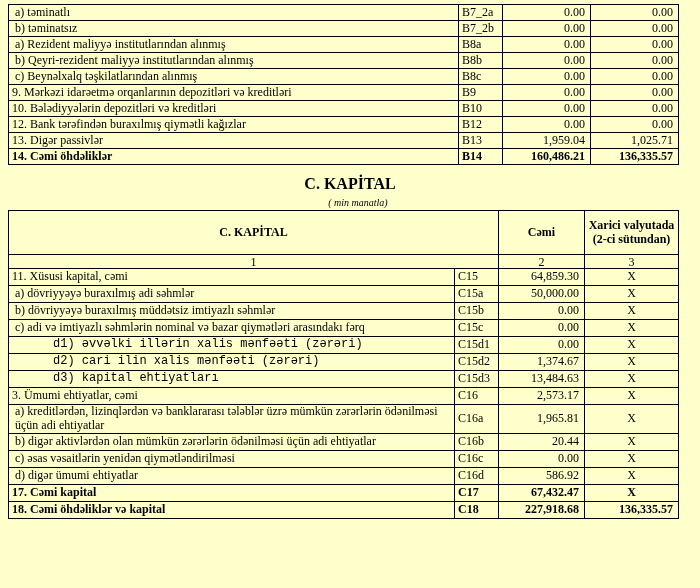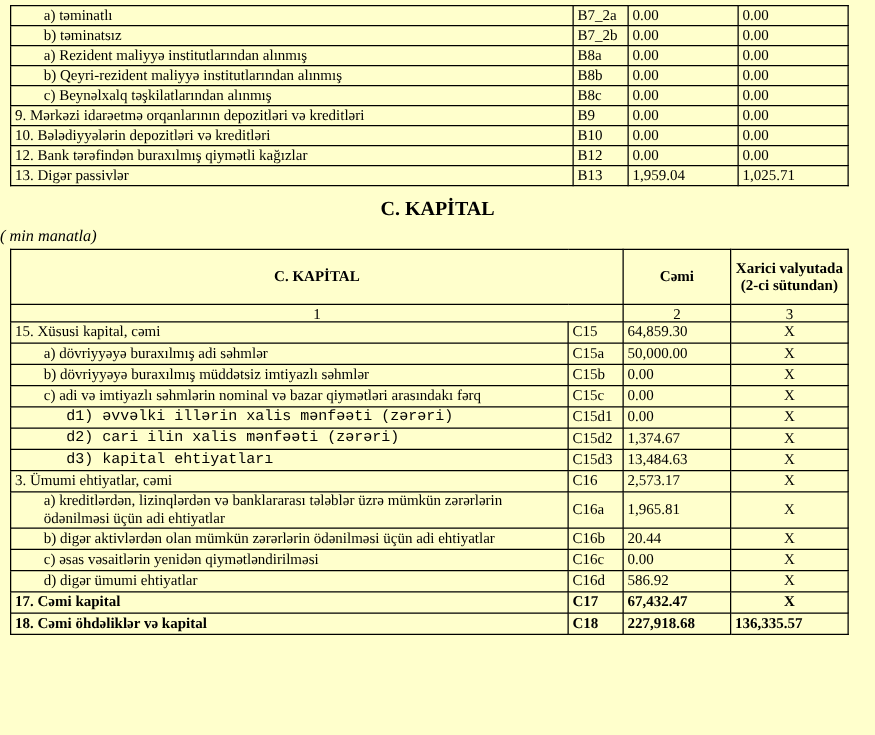--- a/index.html
+++ b/index.html
@@ -35,37 +35,38 @@
   #capital-table td { height: 17px; }
   .col-label  { width: 450px; }
   .col-code   { width: 44px; }
   .col-val    { width: 88px; }
   .c2-label   { width: 446px; }
   .c2-code    { width: 44px; }
   .c2-total   { width: 86px; }
   .c2-fx      { width: 94px; }
   .label-cell { text-align: left; }
   .indent-0 { padding-left: 3px; }
-  .indent-1 { padding-left: 26px; }
+  .indent-1 { padding-left: 6px; }
   .indent-2 { padding-left: 44px; font-family: Liberation Mono, monospace; }
   .code-cell { }
-  .value-cell { text-align: left; padding-right: 5px; }
+  .value-cell { text-align: right; padding-right: 5px; }
   .x-cell { text-align: center; padding-right: 3px; }
   tr.bold td { font-weight: bold; }
   .section-title {
     text-align: center;
     font-weight: bold;
     font-size: 16px;
     margin: 10px 0 2px 0;
   }
   .note {
-    text-align: left;
+    text-align: center;
     font-style: italic;
-    font-size: 13px;
+    font-size: 10px;
     margin: 4px 24px 2px 0;
+    padding-left: 40px;
   }
   thead th {
     font-weight: bold;
     text-align: center;
     font-size: 12px;
   }
   th.hdr { height: 44px; vertical-align: middle; }
   th.numrow { height: 14px; font-weight: normal; line-height: 1; }
 </style>
 </head>
@@ -125,20 +126,26 @@
         <td class="label-cell indent-0">12. Bank tərəfindən buraxılmış qiymətli kağızlar</td>
         <td class="code-cell">B12</td>
         <td class="value-cell">0.00</td>
         <td class="value-cell">0.00</td>
       </tr>
       <tr>
         <td class="label-cell indent-0">13. Digər passivlər</td>
         <td class="code-cell">B13</td>
         <td class="value-cell">1,959.04</td>
         <td class="value-cell">1,025.71</td>
+      </tr>
+      <tr class="bold">
+        <td class="label-cell indent-0">14. Cəmi öhdəliklər</td>
+        <td class="code-cell">B14</td>
+        <td class="value-cell">160,486.21</td>
+        <td class="value-cell">136,335.57</td>
       </tr>
     </tbody>
 </table>
 
 <div class="section-title">C. KAPİTAL</div>
 
 <div class="note">( min manatla)</div>
 
 <table id="capital-table">
   <colgroup>
@@ -154,21 +161,21 @@
       <th class="hdr">Xarici valyutada (2-ci sütundan)</th>
     </tr>
     <tr>
       <th colspan="2" class="numrow">1</th>
       <th class="numrow">2</th>
       <th class="numrow">3</th>
     </tr>
   </thead>
   <tbody id="capital-body">
       <tr>
-        <td class="label-cell indent-0">15. Xüsusi kapital, cəmi</td>
+        <td class="label-cell indent-0">11. Xüsusi kapital, cəmi</td>
         <td class="code-cell">C15</td>
         <td class="value-cell">64,859.30</td>
         <td class="x-cell">X</td>
       </tr>
       <tr>
         <td class="label-cell indent-1">a) dövriyyəyə buraxılmış adi səhmlər</td>
         <td class="code-cell">C15a</td>
         <td class="value-cell">50,000.00</td>
         <td class="x-cell">X</td>
       </tr>

